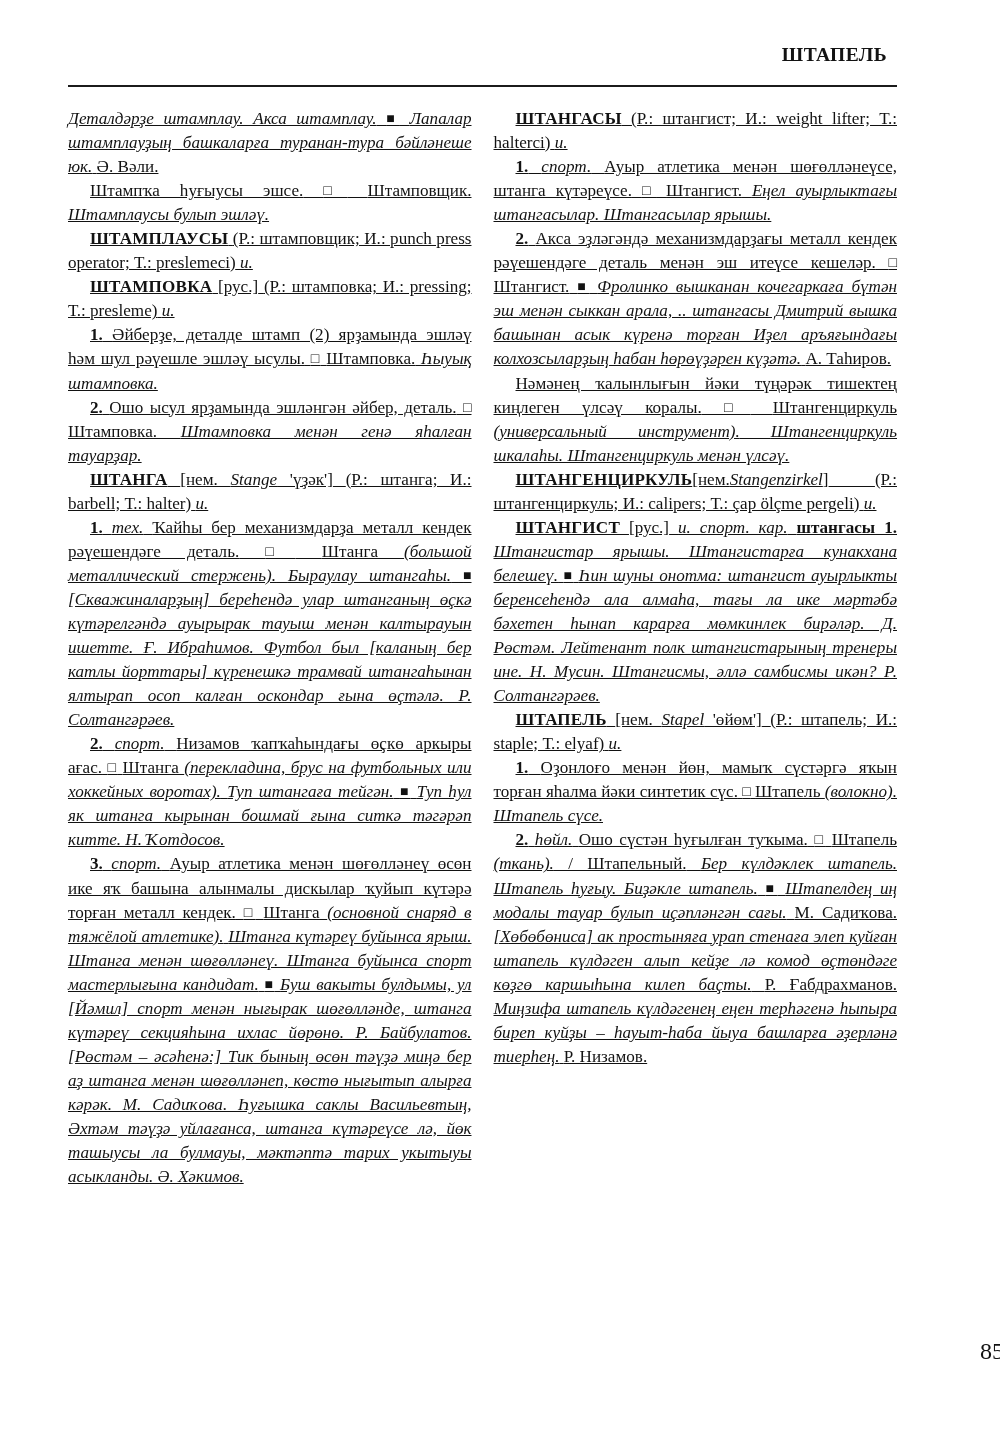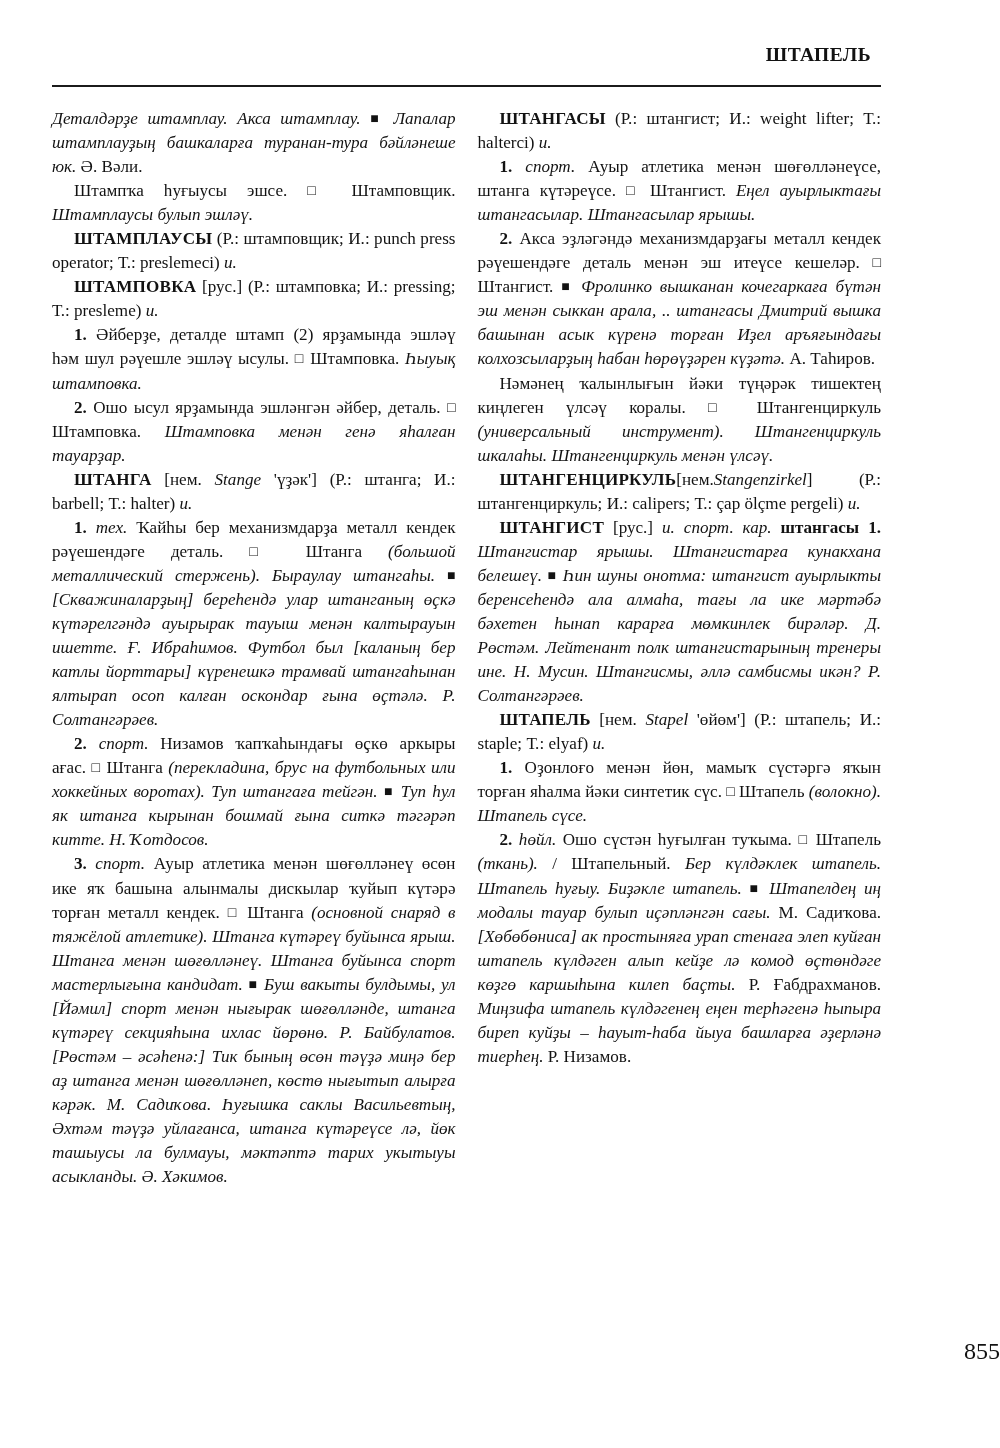--- a/index.html
+++ b/index.html
@@ -10,21 +10,21 @@
   body {
     width: 1000px;
     height: 1448px;
     font-family: "Liberation Serif", "DejaVu Serif", serif;
     color: #121212;
     position: relative;
     overflow: hidden;
   }
   .page {
     position: absolute;
-    left: 0; top: 0;
+    left: 16px; top: 0;
     width: 919px;
     height: 1448px;
     box-sizing: border-box;
     padding: 42px 38px 0 52px;
   }
   
   .runhead {
     height: 40px;
     text-align: right;
     font-weight: bold;
@@ -45,20 +45,21 @@
     margin-top: 20px;
     width: 100%;
   }
   .col {
     width: 444px;
     font-size: 17.1px;
     line-height: 24.05px;
     text-align: justify;
     text-justify: inter-word;
     hyphens: manual;
+    text-decoration: underline;
   }
   .col.left  { margin-right: 22px; }
 
   p.par {
     margin: 0;
     text-indent: 22px;
   }
   p.par.flush { text-indent: 0; }
 
   .hw {              

